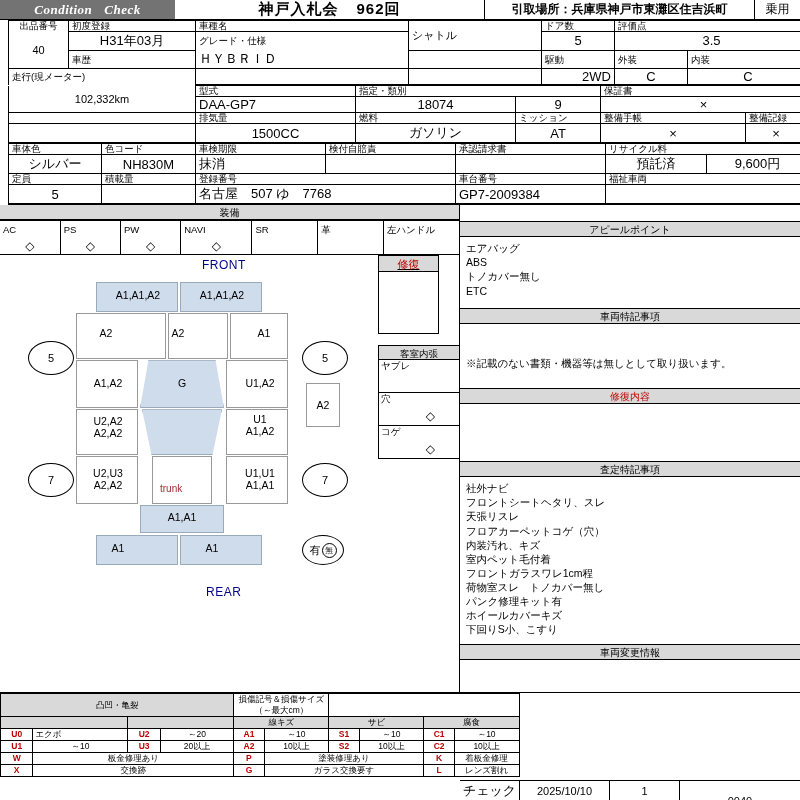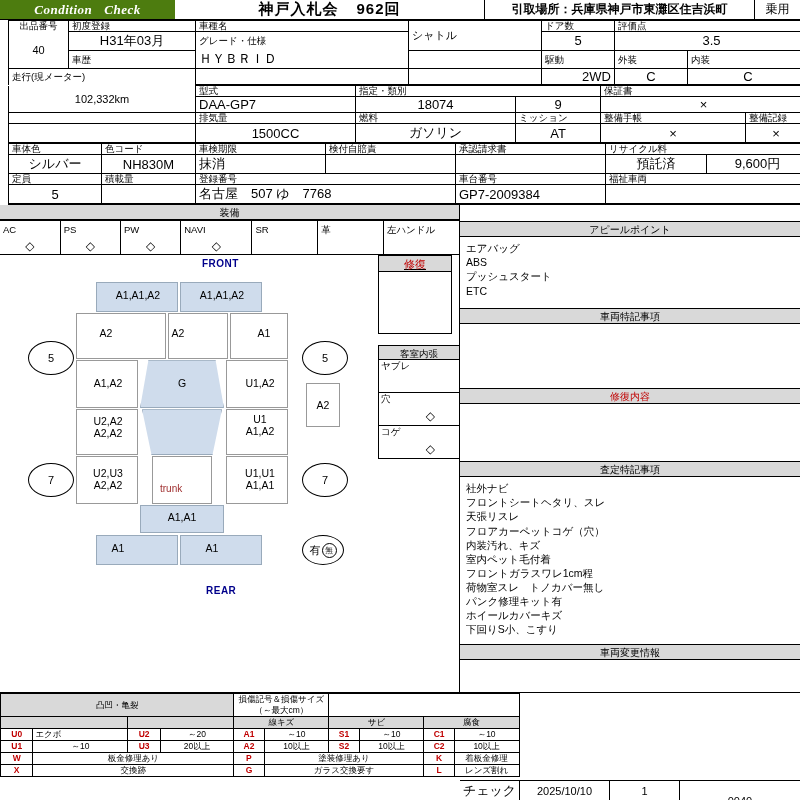--- a/index.html
+++ b/index.html
@@ -13,21 +13,21 @@
     overflow:hidden;
   }
   .sheet { width:800px; height:800px; position:relative; }
 
   
   .hdr {
     height:20px; display:flex; align-items:stretch;
     border-bottom:1px solid #000;
   }
   .hdr-left {
-    width:175px; background:#4d7c0f; color:#fff;
+    width:175px; background:#737373; color:#fff;
     font-family:"Liberation Serif", serif;
     font-style:italic; font-weight:bold; font-size:13px;
     display:flex; align-items:center; justify-content:center; gap:12px;
     letter-spacing:0.5px;
   }
   .hdr-mid {
     flex:1; display:flex; align-items:center; justify-content:center;
     font-size:15px; font-weight:bold; letter-spacing:1px;
   }
   .hdr-mid .num { margin-left:18px; }
@@ -70,32 +70,32 @@
 
   
   .diagram { position:relative; width:460px; height:435px; }
   .diagram .blue { position:absolute; background:#cfdcec; border:1px solid #9ab; }
   .diagram .white { position:absolute; background:#fff; border:1px solid #999; }
   .diagram .ell {
     position:absolute; border:1px solid #000; border-radius:50%;
     display:flex; align-items:center; justify-content:center; font-size:11px;
   }
   .lbl-front, .lbl-rear {
-    position:absolute; color:#00008b; font-weight:bold; font-size:10px;
+    position:absolute; color:#00008b; font-weight:normal; font-size:12px;
     letter-spacing:0.5px;
     padding-left:34px;
   }
   .trunk { position:absolute; color:#a03030; font-size:10px; }
   .cell-txt {
     position:absolute; font-size:10.5px; text-align:center; line-height:1.15;
     white-space:pre-line;
   }
 
   
-  .repair-box { position:absolute; left:378px; top:0px; width:74px;text-decoration:underline; }
+  .repair-box { position:absolute; left:378px; top:0px; width:61px;text-decoration:underline; }
   .repair-hd {
     border:1px solid #000; background:#d9d9d9; color:#c00000;
     text-align:center; font-size:11px; height:17px; line-height:17px;
   }
   .repair-body { border:1px solid #000; border-top:none; height:62px; }
 
   .cabin-box { position:absolute; left:378px; top:90px; width:82px; }
   .cabin-hd {
     border:1px solid #000; background:#d9d9d9; text-align:center;
     font-size:9.5px; height:15px; line-height:15px;
@@ -402,29 +402,30 @@
 
     <div class="mid-right">
 
       <div class="rbox" style="height:16px;"></div>
 
       <div class="rbox">
         <div class="rbox-hd">アピールポイント</div>
         <div class="rbox-body" style="height:71px;">
           <div>エアバッグ</div>
           <div>ABS</div>
-          <div>プッシュスタート</div>
+          <div>トノカバー無し</div>
           <div>ETC</div>
         </div>
       </div>
 
       <div class="rbox">
         <div class="rbox-hd">車両特記事項</div>
         <div class="rbox-body" style="height:64px;">
           <div style="height:28px;"></div>
+          <div>※記載のない書類・機器等は無しとして取り扱います。</div>
         </div>
       </div>
 
       <div class="rbox">
         <div class="rbox-hd red">修復内容</div>
         <div class="rbox-body" style="height:57px;"></div>
       </div>
 
       <div class="rbox">
         <div class="rbox-hd">査定特記事項</div>

